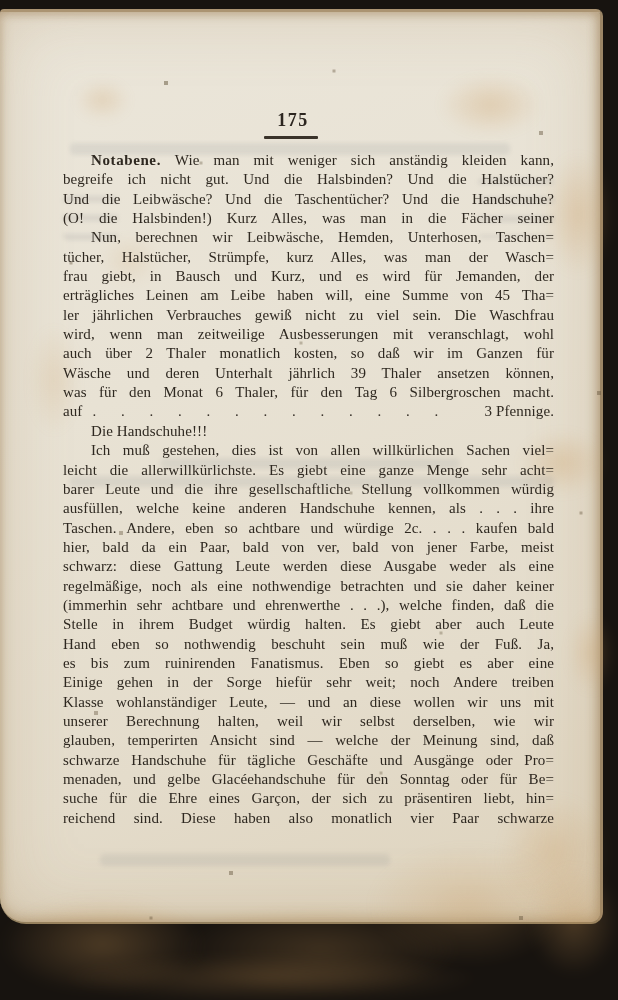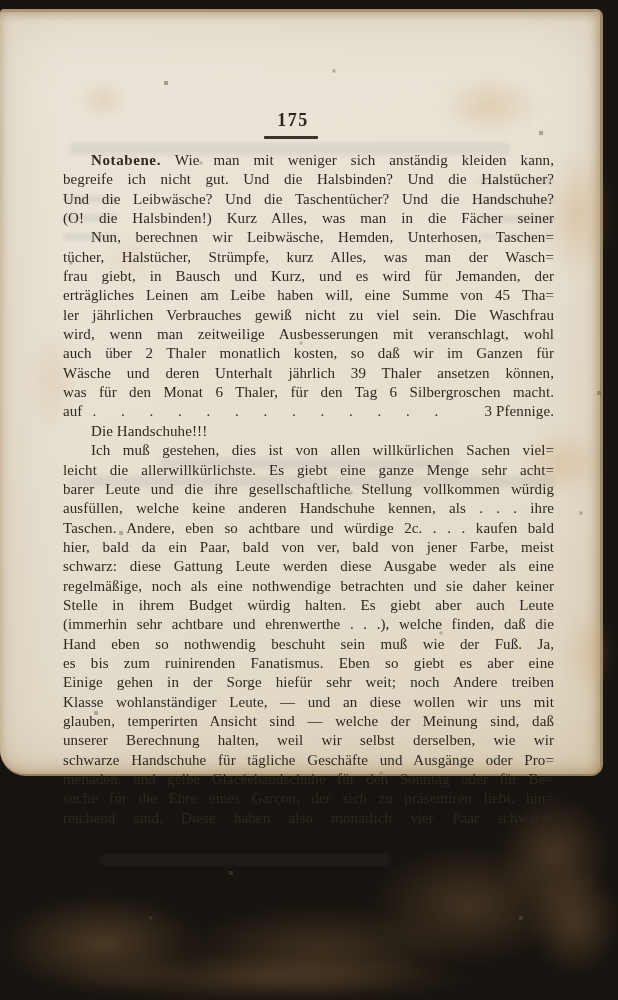--- a/index.html
+++ b/index.html
@@ -3,21 +3,21 @@
 <meta charset="utf-8">
 <style>
   html, body { margin:0; padding:0; }
   body {
     width:618px; height:1000px; position:relative; overflow:hidden;
     background:#16120e;
     font-family:"Liberation Serif", serif;
   }
   .scan-bg { position:absolute; inset:0; background:#17130f; }
   .paper {
-    position:absolute; left:0; top:9px; width:603px; height:767px;
+    position:absolute; left:0; top:9px; width:603px; height:915px;
     box-sizing:border-box;
     background:linear-gradient(160deg,#ebe6da 0%,#e8e2d4 38%,#e4dccb 72%,#ddd2bc 100%);
     border-top:3px solid #ab9472;
     border-right:3px solid #9c8666;
     border-bottom:2px solid #93805f;
     border-radius:4px 7px 12px 26px;
     box-shadow:
       inset 0 0 70px rgba(168,138,94,.28),
       inset -4px 0 10px rgba(150,120,80,.30),
       inset 0 4px 8px rgba(150,120,80,.25),
@@ -150,28 +150,28 @@
 
     <div>
       <div class="line indent">Ich muß gestehen, dies ist von allen willkürlichen Sachen viel=</div>
       <div class="line">leicht die allerwillkürlichste. Es giebt eine ganze Menge sehr acht=</div>
       <div class="line">barer Leute und die ihre gesellschaftliche Stellung vollkommen würdig</div>
       <div class="line">ausfüllen, welche keine anderen Handschuhe kennen, als . . . ihre</div>
       <div class="line">Taschen. Andere, eben so achtbare und würdige 2c. . . . kaufen bald</div>
       <div class="line">hier, bald da ein Paar, bald von ver, bald von jener Farbe, meist</div>
       <div class="line">schwarz: diese Gattung Leute werden diese Ausgabe weder als eine</div>
       <div class="line">regelmäßige, noch als eine nothwendige betrachten und sie daher keiner</div>
+      <div class="line">(immerhin sehr achtbare und ehrenwerthe . . .), welche finden, daß die</div>
       <div class="line">Stelle in ihrem Budget würdig halten. Es giebt aber auch Leute</div>
-      <div class="line">(immerhin sehr achtbare und ehrenwerthe . . .), welche finden, daß die</div>
       <div class="line">Hand eben so nothwendig beschuht sein muß wie der Fuß. Ja,</div>
       <div class="line">es bis zum ruinirenden Fanatismus. Eben so giebt es aber eine</div>
       <div class="line">Einige gehen in der Sorge hiefür sehr weit; noch Andere treiben</div>
       <div class="line">Klasse wohlanständiger Leute, — und an diese wollen wir uns mit</div>
+      <div class="line">unserer Berechnung halten, weil wir selbst derselben, wie wir</div>
       <div class="line">glauben, temperirten Ansicht sind — welche der Meinung sind, daß</div>
-      <div class="line">unserer Berechnung halten, weil wir selbst derselben, wie wir</div>
       <div class="line">schwarze Handschuhe für tägliche Geschäfte und Ausgänge oder Pro=</div>
       <div class="line">menaden, und gelbe Glacéehandschuhe für den Sonntag oder für Be=</div>
       <div class="line">suche für die Ehre eines Garçon, der sich zu präsentiren liebt, hin=</div>
       <div class="line">reichend sind. Diese haben also monatlich vier Paar schwarze</div>
     </div>
 
   </div>
 </div>
 
 </body></html>

